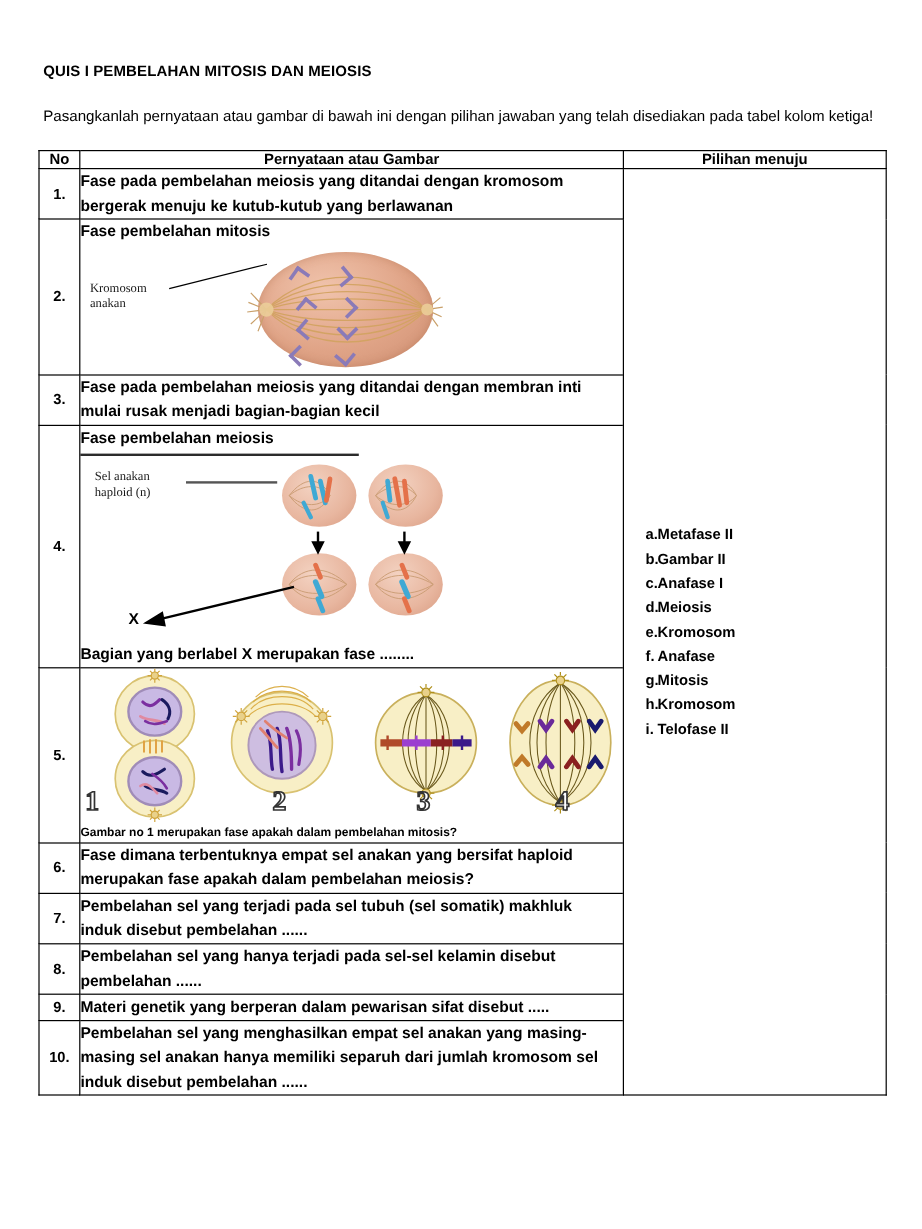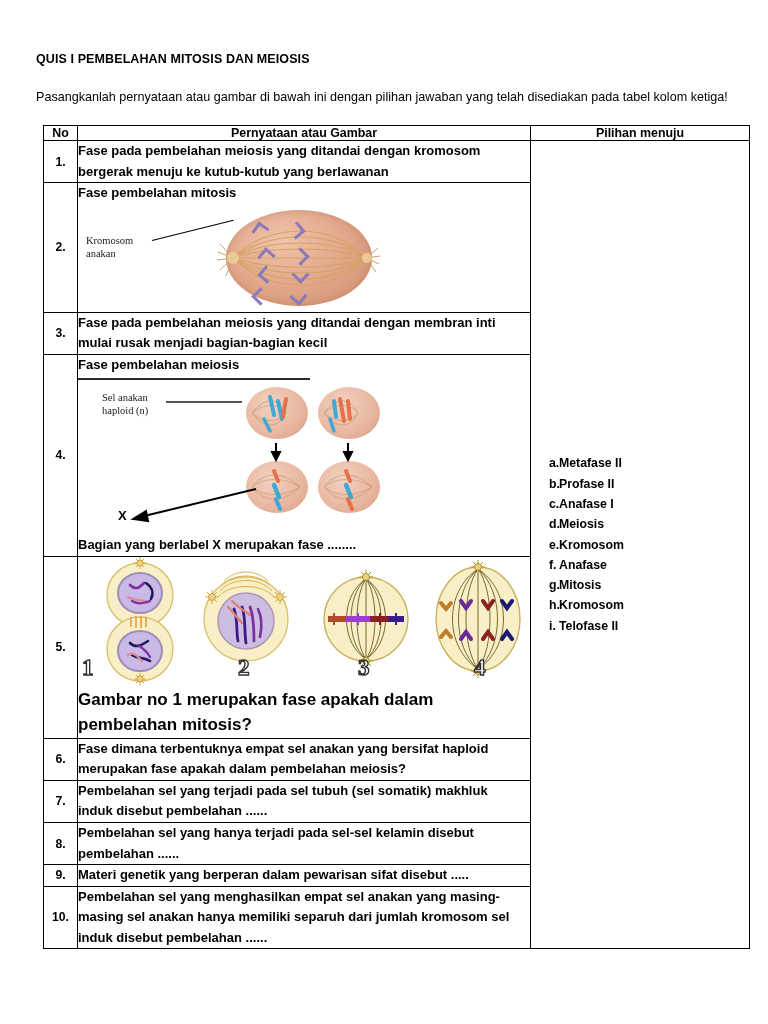--- a/index.html
+++ b/index.html
@@ -26,21 +26,21 @@
     margin: 52px 0 0 0;
     padding: 0 36px;
   }
   .instruction {
     font-size: 12.6px;
     line-height: 1.52;
     margin: 22px 36px 0 36px;
   }
   table.quiz {
     border-collapse: collapse;
-    margin: 18px 0 0 43px;
+    margin: 18px 0 0 32px;
     width: 706px;
     table-layout: fixed;
   }
   table.quiz td, table.quiz th {
     border: 1px solid #000;
     vertical-align: middle;
     padding: 0;
   }
   th.hdr {
     text-align: center;
@@ -109,42 +109,42 @@
   }
   .r2 .cell-oval { left: 148px; top: 6px; width: 146px; height: 96px; }
   .spindle-svg { position: absolute; left: 0; top: 0; }
   .chrom-v {
     position: absolute; width: 13px; height: 13px;
     border-left: 3.5px solid #8a7ab8; border-bottom: 3.5px solid #8a7ab8;
   }
 
   
   .r4 { position: relative; height: 150px; }
-  .r4 .lbl { position: absolute; left: 24px; top: 6px; width: 78px; }
+  .r4 .lbl { position: absolute; left: 12px; top: 6px; width: 78px; }
   .r4 .leader { position: absolute; left: 88px; top: 16px; width: 76px; height: 2px; background: #555; }
   .mcell {
     position: absolute; border-radius: 50%;
     background: radial-gradient(ellipse at 40% 34%, #f3d2c1 0%, #e8b69f 60%, #d79a80 100%);
   }
   .x-mark {
     position: absolute; left: 40px; top: 123px;
     font-weight: bold; font-size: 13px;
   }
 
   
   .r5 { position: relative; height: 128px; }
   .phase-num {
     position: absolute;
     font-family: "Liberation Serif", serif;
     font-size: 23px;
     color: #fff;
     -webkit-text-stroke: 1.4px #333;
     font-weight: bold;
   }
-  .ph-cap { font-weight: bold; font-size: 17px; line-height: 1.5; padding-top: 2px;}
+  .ph-cap { font-weight: bold; font-size: 10px; line-height: 1.5; padding-top: 2px;}
 </style>
 </head>
 <body>
 
 <div class="page">
 
   <div class="doc-title">QUIS I PEMBELAHAN MITOSIS DAN MEIOSIS</div>
 
   <div class="instruction">Pasangkanlah pernyataan atau gambar di bawah ini dengan pilihan jawaban yang telah disediakan pada tabel kolom ketiga!</div>
 
@@ -169,21 +169,21 @@
           <div class="line">bergerak menuju ke kutub-kutub yang berlawanan</div>
         </td>
         <td class="answers" rowspan="10">
           <ul class="ans-list">
             <li>
                 <span class="ans-letter">a.</span>
                 <span class="ans-label">Metafase II</span>
               </li>
             <li>
                 <span class="ans-letter">b.</span>
-                <span class="ans-label">Profase II</span>
+                <span class="ans-label">Gambar II</span>
               </li>
             <li>
                 <span class="ans-letter">c.</span>
                 <span class="ans-label">Anafase I</span>
               </li>
             <li>
                 <span class="ans-letter">d.</span>
                 <span class="ans-label">Meiosis</span>
               </li>
             <li>

